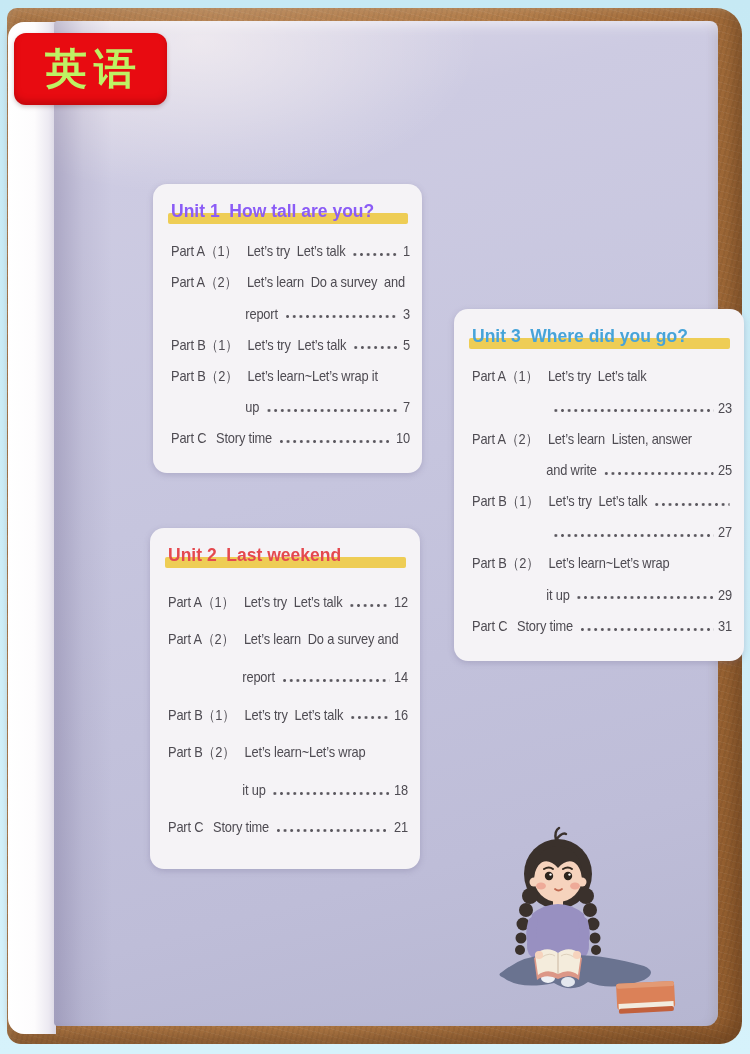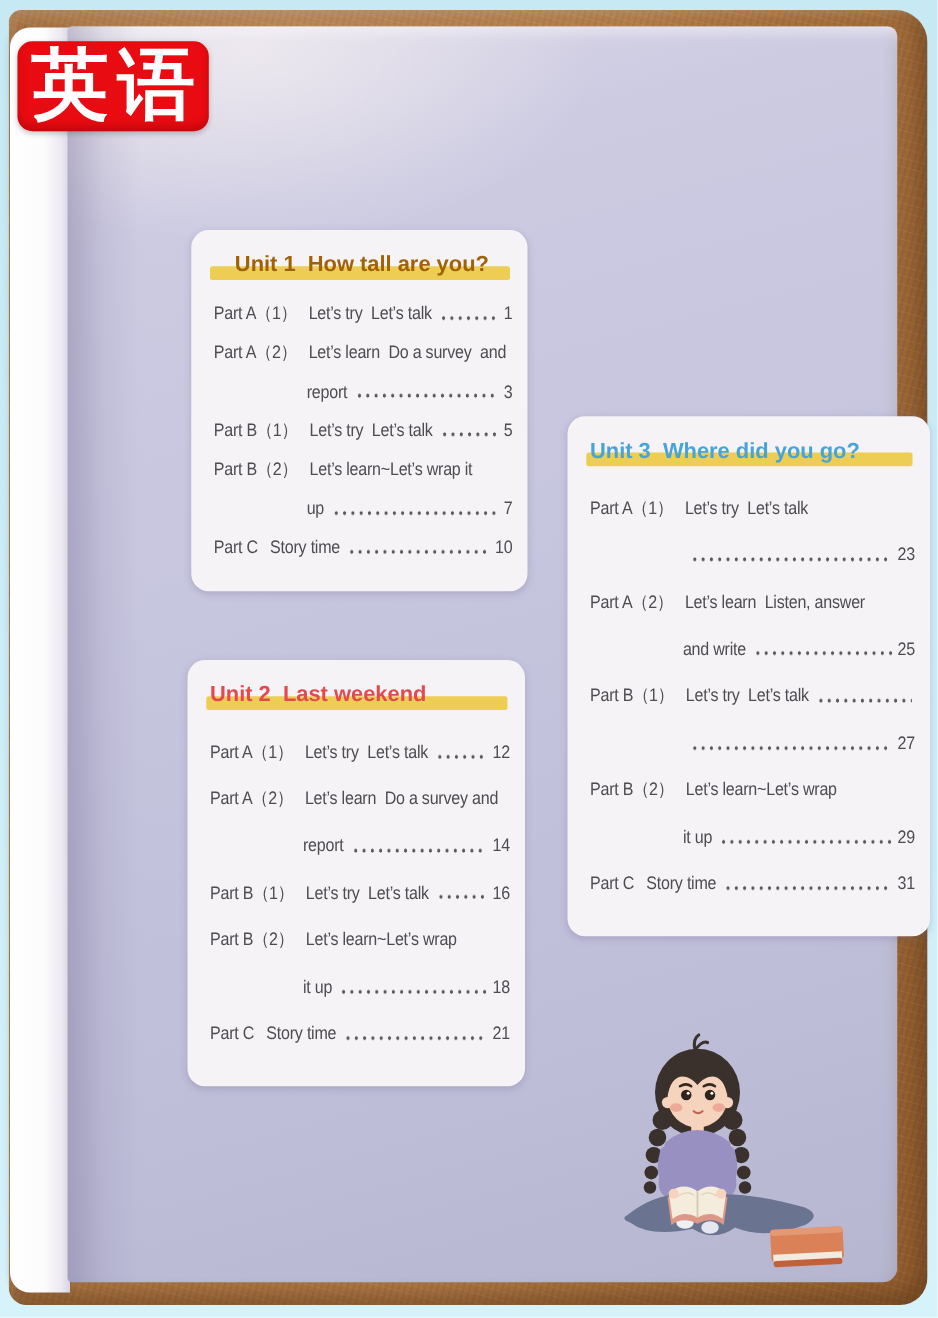--- a/index.html
+++ b/index.html
@@ -42,21 +42,21 @@
     border-radius:4px 0 0 4px;
   }
   
   .badge{
     position:absolute;left:14px;top:33px;width:153px;height:72px;
     background:#e80b11;border-radius:12px;
     display:flex;align-items:center;justify-content:center;
     box-shadow: inset 0 -4px 6px rgba(130,0,0,.35), 0 2px 4px rgba(80,40,40,.25);
   }
   .badge span{
-    color:#ffffff;font-size:62px;font-weight:bold;letter-spacing:7px;
+    color:#bef264;font-size:42px;font-weight:bold;letter-spacing:7px;
     padding-left:7px;line-height:1;white-space:pre;
   }
   
   .title-pill{
     position:absolute;left:463px;top:73px;width:201px;height:63px;
     background:#f8f7f9;border-radius:32px 0 0 32px;
     display:flex;align-items:center;justify-content:center;
     box-shadow:0 3px 4px rgba(108,99,140,.28);
   }
   .title-pill span{
@@ -65,21 +65,21 @@
   }
   
   .card{
     position:absolute;background:#f5f3f6;border-radius:14px;box-sizing:border-box;
     box-shadow:0 2px 6px rgba(104,96,138,.28);
     display:flex;flex-direction:column;
     padding:13px 12px 6px 18px;
   }
   .card1{left:99px;top:163px;width:269px;height:289px;}
   .card2{left:96px;top:507px;width:270px;height:341px;}
-  .card3{left:400px;top:288px;width:290px;height:416px;margin-top:24px;}
+  .card3{left:400px;top:288px;width:290px;height:352px;}
   .unit-header{position:relative;height:26px;flex:none;margin:2px 2px 0 0;}
   .unit-title{
     position:relative;z-index:1;margin:0;font-size:17.5px;font-weight:bold;
     white-space:pre;line-height:24px;
   }
   .unit-bar{
     position:absolute;left:-3px;right:0px;bottom:1px;height:11px;
     background:#eecd55;border-radius:2px;
   }
   .unit-entries{
@@ -107,21 +107,21 @@
 <div class="wood"></div>
 <div class="spine"></div>
 
 <div class="page">
   <div class="page-fold"></div>
 
 
   <section class="card card1">
     <header class="unit-header">
       <span class="unit-bar" style="background: rgb(238, 205, 85);"></span>
-      <h2 class="unit-title" style="color: #a16207; text-align: center;">Unit 1  How tall are you?</h2>
+      <h2 class="unit-title" style="color: #8b5cf6;">Unit 1  How tall are you?</h2>
     </header>
     <div class="unit-entries">
         <div class="entry"><span class="lbl">Part A（1）</span><span class="txt">Let’s try  Let’s talk</span><span class="leader"></span><span class="pg">1</span></div>
         <div class="entry"><span class="lbl">Part A（2）</span><span class="txt">Let’s learn  Do a survey  and</span></div>
         <div class="entry indent"><span class="txt">report</span><span class="leader"></span><span class="pg">3</span></div>
         <div class="entry"><span class="lbl">Part B（1）</span><span class="txt">Let’s try  Let’s talk</span><span class="leader"></span><span class="pg">5</span></div>
         <div class="entry"><span class="lbl">Part B（2）</span><span class="txt">Let’s learn~Let’s wrap it</span></div>
         <div class="entry indent"><span class="txt">up</span><span class="leader"></span><span class="pg">7</span></div>
         <div class="entry"><span class="lbl">Part C</span><span class="txt">Story time</span><span class="leader"></span><span class="pg">10</span></div>
       </div>

